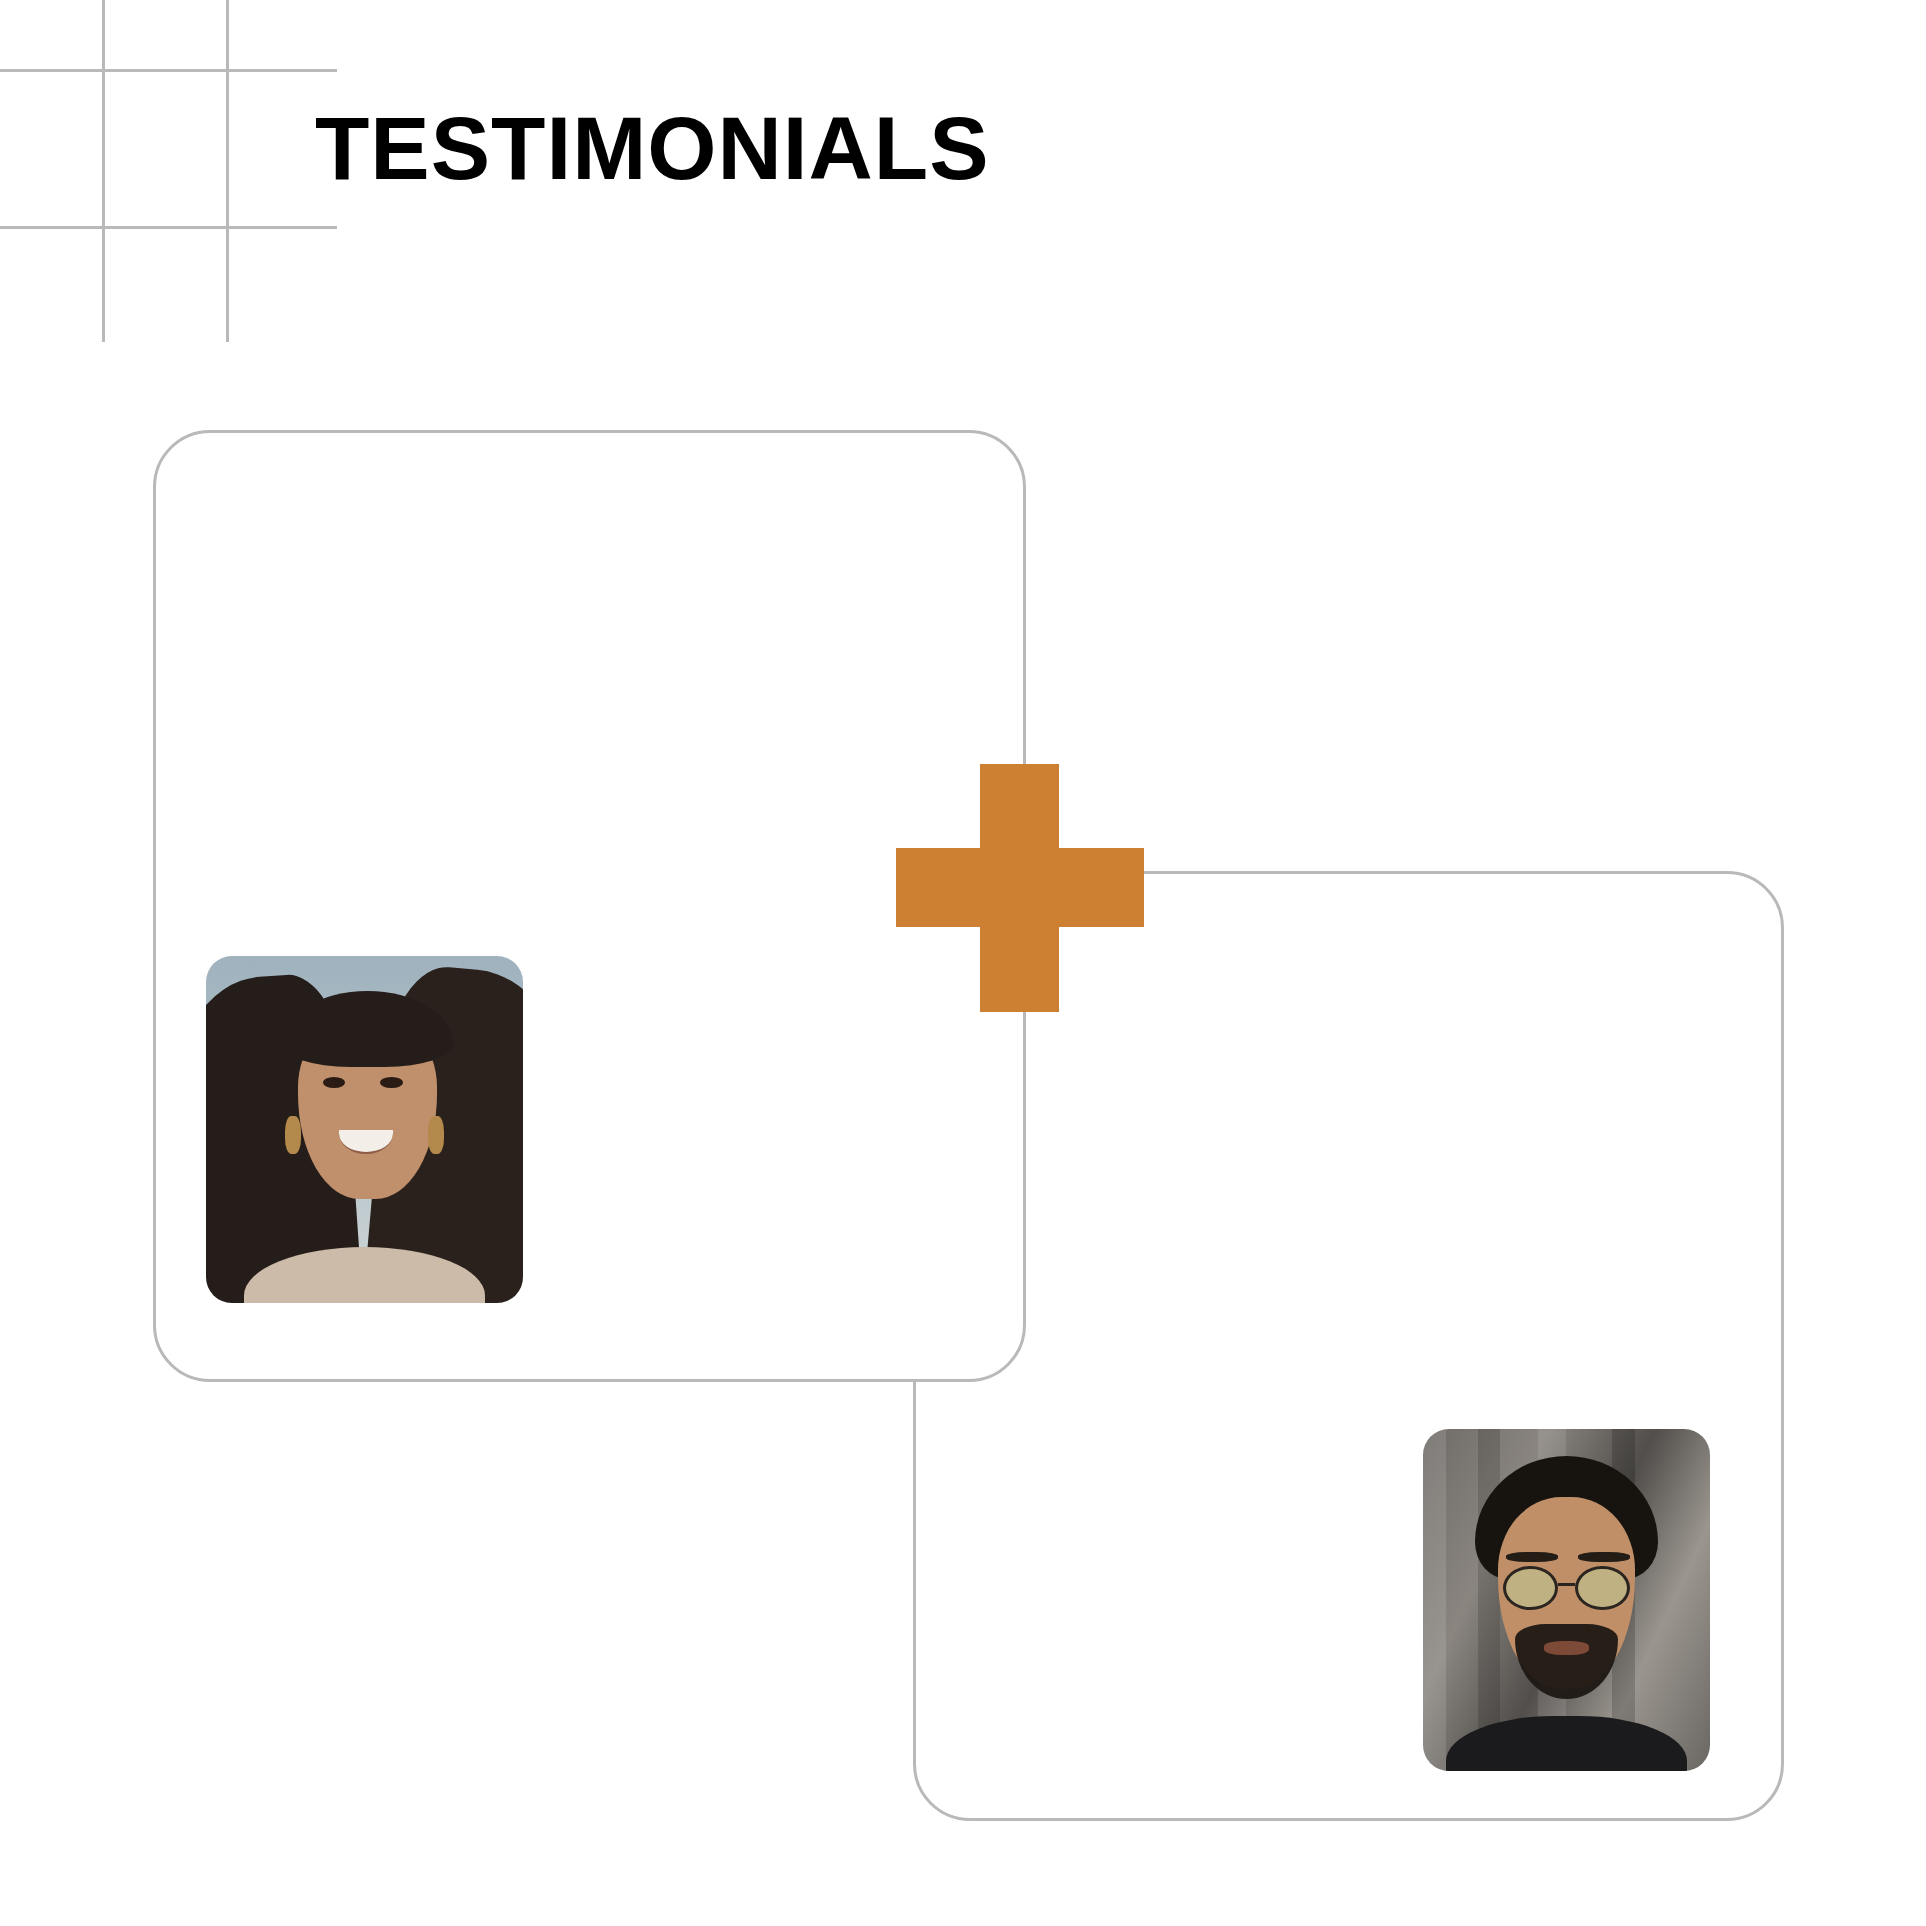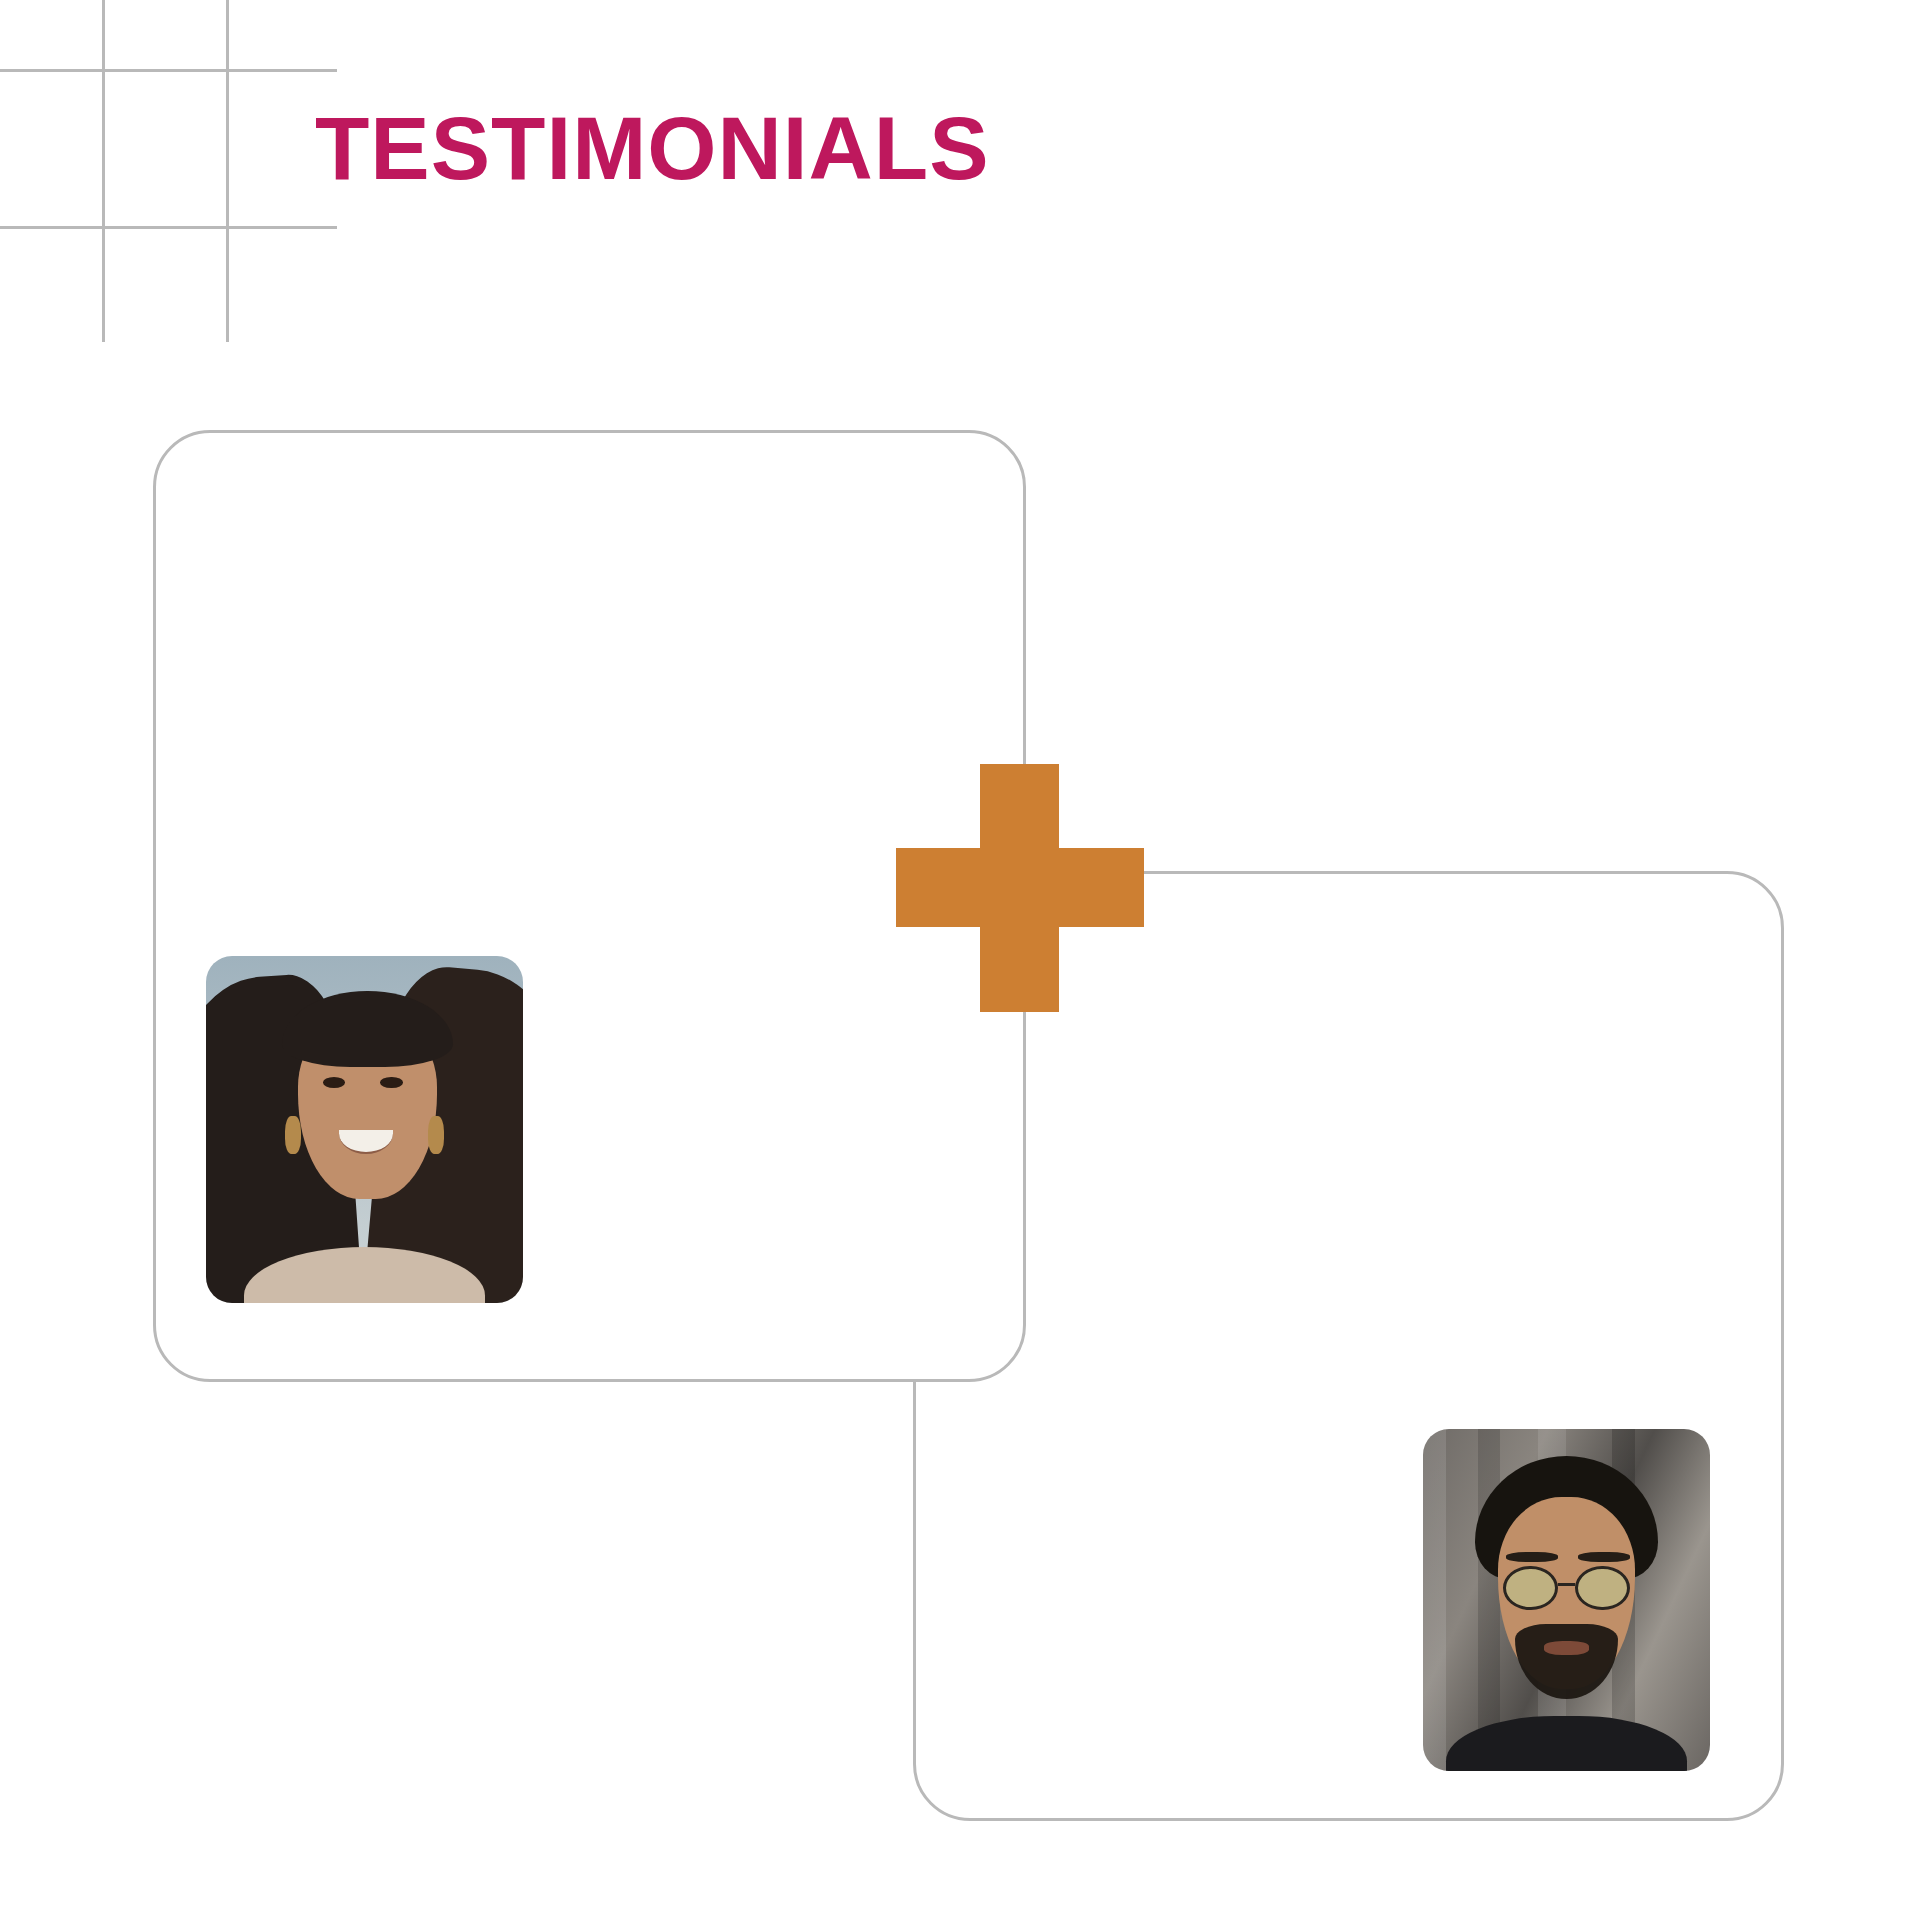--- a/index.html
+++ b/index.html
@@ -46,21 +46,21 @@
   .dm6 { left: 0px;   top: 72px;  width: 99px; height: 150px; }
 
   
   .title {
     position: absolute;
     left: 315px;
     top: 104px;
     font-size: 89px;
     font-weight: 700;
     letter-spacing: 1px;
-    color: #be185d;
+    color: #000000;
     line-height: 1;
     white-space: nowrap;
   }
 
   
   .card {
     position: absolute;
     border: 3px solid #b9b9b9;
     border-radius: 57px;
     background: #ffffff;

